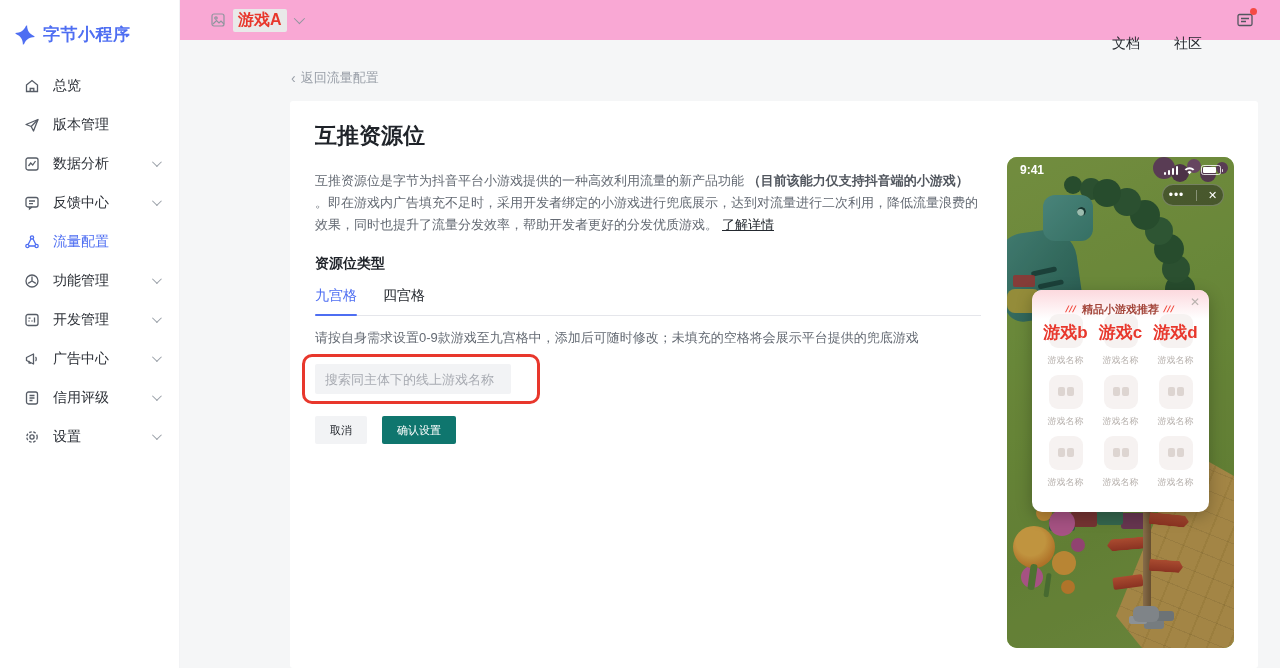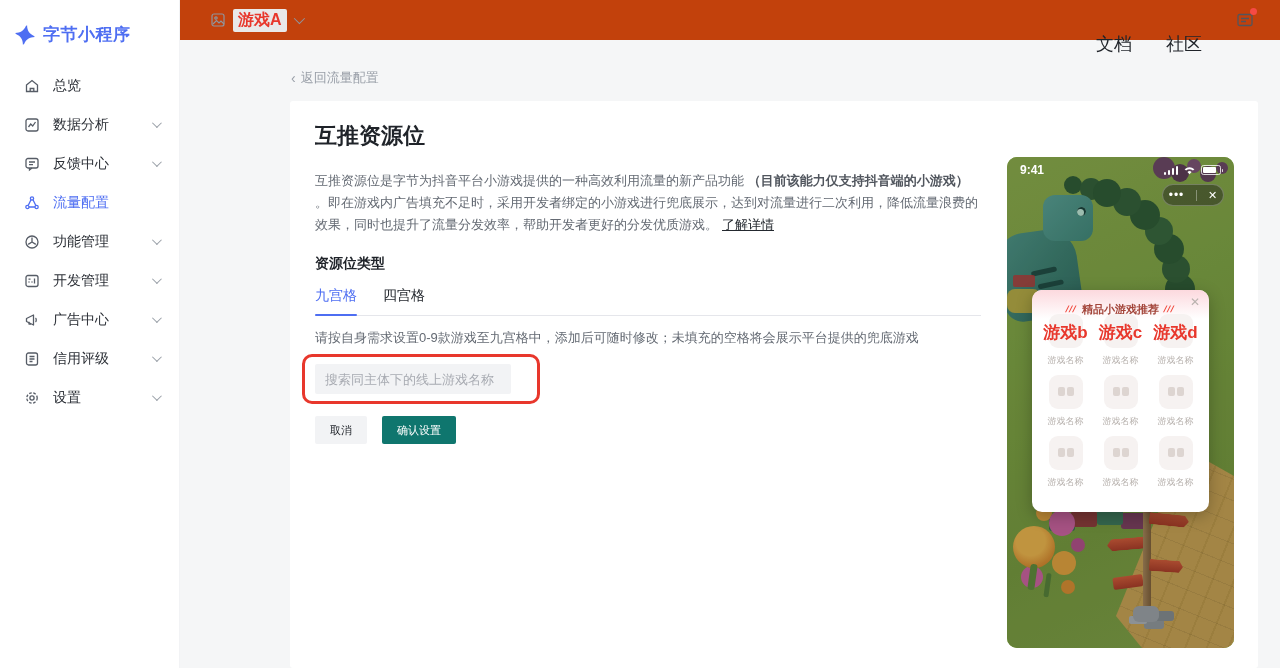--- a/index.html
+++ b/index.html
@@ -10,27 +10,27 @@
   .logo { display:flex; align-items:center; gap:7px; padding:23px 0 0 14px; }
   .logo-text { font-size:17px; font-weight:700; color:#4e6ef2; letter-spacing:.5px; }
   .menu { margin-top:20px; }
   .menu-item { display:flex; align-items:center; height:39px; padding:0 20px 0 24px; cursor:pointer; color:#2b2f36; font-size:14px; }
   .menu-item .mi-icon { width:16px; height:16px; margin-right:13px; color:#565c66; flex:0 0 16px; }
   .menu-item.active { color:#4e6ef2; }
   .menu-item.active .mi-icon { color:#4e6ef2; }
   .chev { width:7px; height:7px; border-right:1.4px solid #9aa0a8; border-bottom:1.4px solid #9aa0a8; transform:rotate(45deg) translateY(-2px); margin-left:auto; }
 
   
-  .topbar { position:absolute; left:180px; top:0; width:1100px; height:40px; background:#c2410c; display:flex; align-items:center; z-index:4; }
+  .topbar { position:absolute; left:180px; top:0; width:1100px; height:40px; background:#f9a8d4; display:flex; align-items:center; z-index:4; }
   .game-select { display:flex; align-items:center; gap:7px; margin-left:30px; cursor:pointer; }
   .game-pic-icon { color:#8f959e; }
   .game-name { font-size:16px; font-weight:700; color:#e8372c; background:#e9e9e9; padding:1px 5px; border-radius:2px; }
   .gs-chev { width:8px; height:8px; border-right:1.5px solid #8f959e; border-bottom:1.5px solid #8f959e; transform:rotate(45deg) translateY(-2px); }
   .topbar-right { margin-left:auto; display:flex; align-items:center; gap:34px; padding-right:26px; }
-  .top-link { font-size:18px; color:#1f2329; cursor:pointer;margin-top:47px; }
+  .top-link { font-size:14px; color:#1f2329; cursor:pointer;margin-top:47px; }
   .mail-wrap { position:relative; cursor:pointer; display:flex; }
   .mail-dot { position:absolute; right:-3px; top:-3px; width:7px; height:7px; border-radius:50%; background:#f54a45; }
 
   
   .back-link { position:absolute; left:291px; top:69px; font-size:13px; color:#999fa8; cursor:pointer; display:flex; align-items:center; gap:5px; z-index:2; }
   .back-arrow { font-size:14px; line-height:1; }
 
   .card { position:absolute; left:290px; top:101px; width:968px; height:567px; background:#fff; border-radius:3px; z-index:2; }
   .card-inner { padding:20px 0 0 25px; }
   .page-title { font-size:22px; font-weight:700; color:#1f2329; margin-bottom:19px; }
@@ -121,20 +121,27 @@
   <div class="menu">
 
     <div class="menu-item">
       <svg class="mi-icon" viewBox="0 0 16 16" fill="none" stroke="currentColor" stroke-width="1.3">
           <path d="M2.5 7 8 2.5 13.5 7v6.5h-11z"></path>
           <path d="M6.2 13.5v-3h3.6v3"></path>
         </svg>
       <span>总览</span>
     </div>
 
+    <div class="menu-item">
+      <svg class="mi-icon" viewBox="0 0 16 16" fill="none" stroke="currentColor" stroke-width="1.3" stroke-linejoin="round">
+          <path d="M2 7.5 14 2.5 9.5 14 7.2 9.5 2 7.5z"></path>
+          <path d="M7.2 9.5 14 2.5"></path>
+        </svg>
+      <span>版本管理</span>
+    </div>
 
     <div class="menu-item">
       <svg class="mi-icon" viewBox="0 0 16 16" fill="none" stroke="currentColor" stroke-width="1.3">
           <rect x="2" y="2" width="12" height="12" rx="2"></rect>
           <path d="M4.5 10l2.2-3 2 2 2.8-4"></path>
         </svg>
       <span>数据分析</span>
       <span class="chev"></span>
     </div>
 

